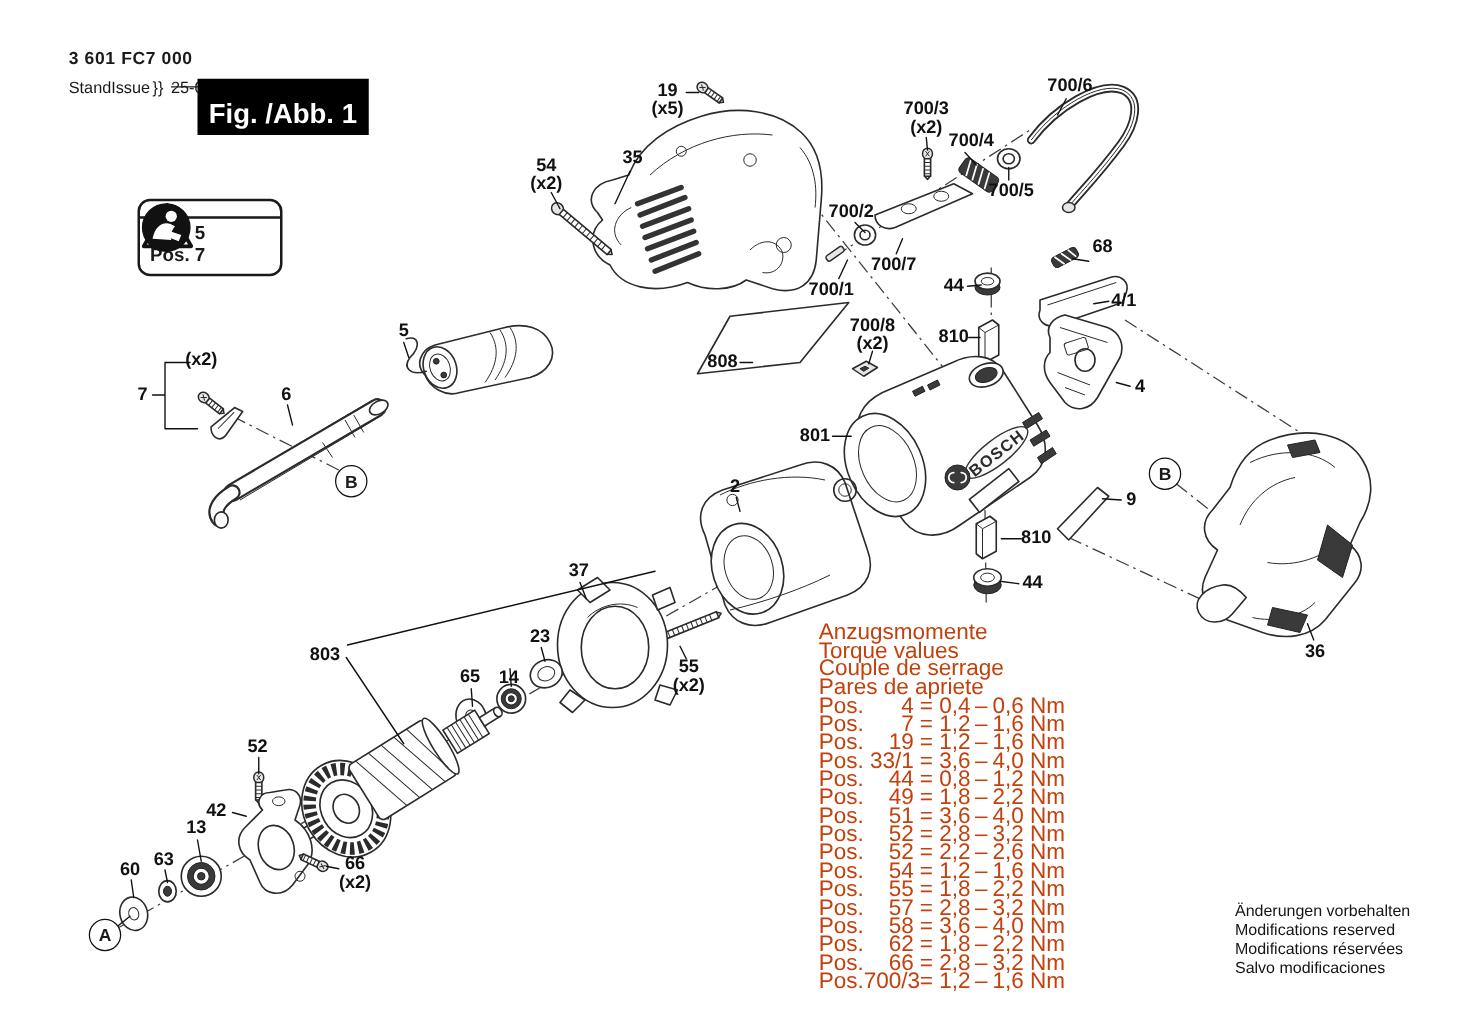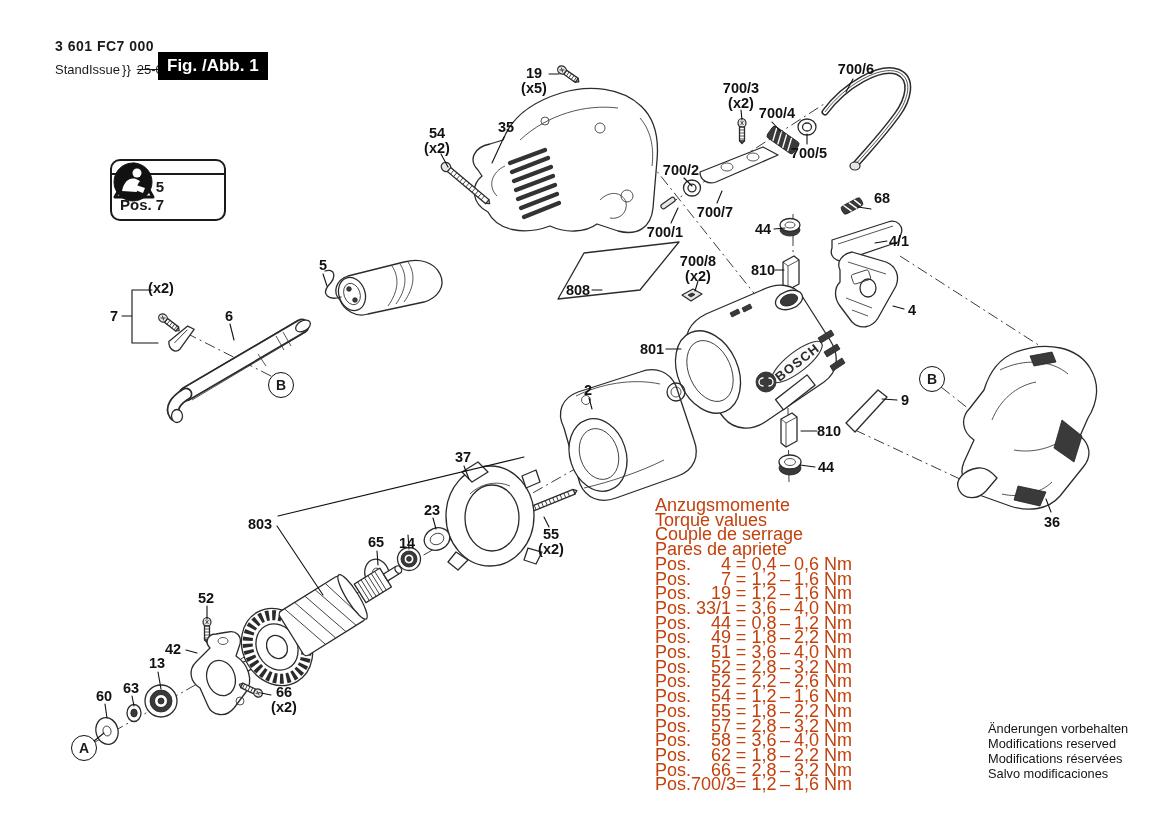--- a/index.html
+++ b/index.html
@@ -16,21 +16,21 @@
   .axis{fill:none;stroke:#3c3c3c;stroke-width:1;stroke-dasharray:11 4 2 4;}
   .rib{stroke:#333;stroke-width:4.2;stroke-linecap:round;}
   .wht{fill:none;stroke:#fff;stroke-width:1.4;stroke-linecap:round;}
   
   .hdr{position:absolute;left:55px;top:38px;}
   .type-no{font-size:14px;font-weight:bold;letter-spacing:.5px;}
   .dates{margin-top:8px;font-size:13px;display:flex;align-items:center;gap:2px;}
   .dcol{display:flex;flex-direction:row;line-height:15px;}
   .brace{font-size:13px;}
   .strike{text-decoration:line-through;}
-  .figbox{position:absolute;left:158px;top:52px;background:#000;color:#fff;font-weight:bold;font-size:17px;padding:4px 9px 4px 9px;}
+  .figbox{position:absolute;left:158px;top:63px;background:#000;color:#fff;font-weight:bold;font-size:22px;padding:15px 9px 4px 9px;}
   
   .warnbox{position:absolute;left:110px;top:159px;width:112px;border:2px solid #1a1a1a;border-radius:10px;background:#fff;}
   .warnicons{display:flex;align-items:center;justify-content:space-around;padding:6px 4px;border-bottom:2px solid #1a1a1a;}
   .warnlines{padding:3px 8px 5px 8px;}
   .warnlines div{font-size:15px;font-weight:bold;line-height:18px;}
   
   .callout{position:absolute;transform:translate(-50%,-50%);font-size:14.5px;font-weight:bold;line-height:14.5px;text-align:center;white-space:pre-line;color:#111;}
   .refcircle{position:absolute;transform:translate(-50%,-50%);width:24px;height:24px;border:1.6px solid #111;border-radius:50%;display:flex;align-items:center;justify-content:center;font-size:14px;font-weight:bold;background:#fff;}
   
   .torque{position:absolute;left:655px;top:498px;font-size:18px;line-height:14.7px;color:#c2410c;}

